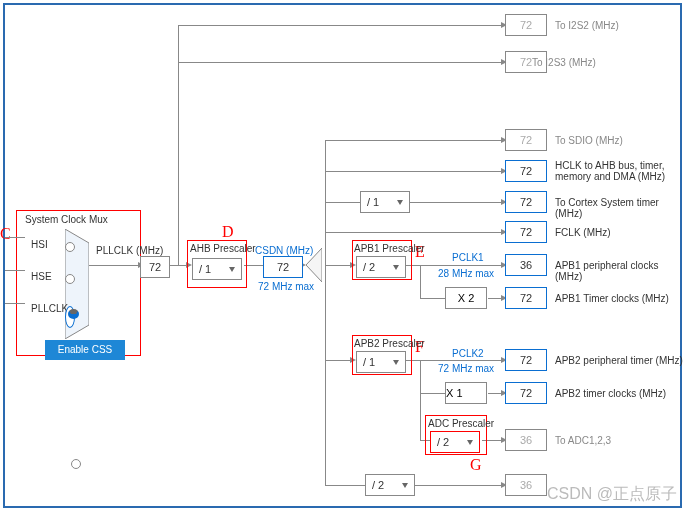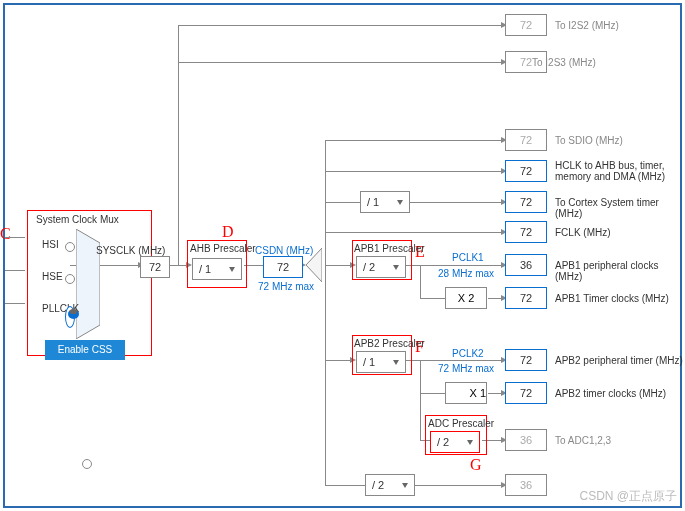--- a/index.html
+++ b/index.html
@@ -1,38 +1,38 @@
 <!DOCTYPE html>
 <html><head>
 <meta charset="utf-8">
 <style>
 *{box-sizing:border-box;margin:0;padding:0}
 body{font-family:Arial,sans-serif;font-size:10px;background:#fff;position:relative;width:685px;height:511px;overflow:hidden}
 .border{position:absolute;border:2px solid #2a6ab0;left:3px;top:3px;right:3px;bottom:3px}
-.mux-box{position:absolute;left:27px;top:210px;width:125px;height:146px;border:1.5px solid red}
+.mux-box{position:absolute;left:16px;top:210px;width:125px;height:146px;border:1.5px solid red}
 .mux-title{font-size:10px;color:#333;padding:3px 0 0 8px}
 .mux-shape{position:absolute;left:48px;top:18px;width:24px;height:110px}
 .mux-shape svg{display:block}
 .src-label{position:absolute;font-size:10px;color:#333;left:14px}
 .radio{position:absolute;width:10px;height:10px;border:1.5px solid #888;border-radius:50%;background:#fff}
 .radio.sel{border-color:#0a6ed1}
 .radio.sel::after{content:"";position:absolute;left:1.5px;top:1.5px;width:5px;height:5px;background:#0a6ed1;border-radius:50%}
 .css-btn{position:absolute;left:45px;top:340px;width:80px;height:20px;background:#1e87d6;color:#fff;font-size:10px;text-align:center;line-height:20px;border:none}
 .letter{position:absolute;color:red;font-size:16px;font-weight:normal;font-family:'Times New Roman',serif}
 .vbox{position:absolute;border:1.5px solid #0a6ed1;background:#fff;text-align:center;font-size:11px;color:#333;height:22px;line-height:20px}
 .vbox.gray{color:#aaa;border-color:#888}
 .sel{position:absolute;border:1.5px solid #888;background:#fff;height:22px;font-size:11px;color:#333;padding-left:6px;line-height:20px}
 .sel::after{content:"";position:absolute;right:6px;top:8px;border-left:3px solid transparent;border-right:3px solid transparent;border-top:5px solid #666}
 .sel.red{border-color:red}
 .lbl{position:absolute;font-size:10px;color:#333}
 .lbl.blue{color:#0a6ed1}
 .redbox{position:absolute;border:1.5px solid red}
 .tri{position:absolute}
 .tri svg{display:block}
-.wm{position:absolute;right:8px;bottom:6px;font-size:12px;color:#bbb}
+.wm{position:absolute;right:8px;bottom:6px;font-size:16px;color:#bbb}
 .line{position:absolute;background:#888}
 .lh{height:1px}
 .lv{width:1px}
 .arr{position:absolute;width:0;height:0;border-top:3px solid transparent;border-bottom:3px solid transparent;border-left:6px solid #888}
 </style>
 </head>
 <body>
 
 <div class="border"></div>
 
@@ -99,21 +99,21 @@
   <div class="src-label" style="top:92px">PLLCLK</div>
 </div>
 <div class="radio" style="left:65px;top:242px"></div>
 <div class="radio" style="left:65px;top:274px"></div>
 <div class="radio sel" style="left:65px;top:306px"></div>
 <button class="css-btn">Enable CSS</button>
 <div class="line lh" style="left:5px;top:237px;width:20px"></div>
 <div class="line lh" style="left:5px;top:270px;width:20px"></div>
 <div class="line lh" style="left:5px;top:303px;width:20px"></div>
 
-<div class="lbl" style="left:96px;top:245px">SYSCLK (MHz)</div>
+<div class="lbl" style="left:96px;top:245px">PLLCLK (MHz)</div>
 <div class="vbox gray" style="left:140px;top:256px;width:30px;border-color:#888;color:#333">72</div>
 
 <div class="letter" style="left:222px;top:223px">D</div>
 <div class="redbox" style="left:187px;top:240px;width:60px;height:48px"></div>
 <div class="lbl" style="left:190px;top:243px">AHB Prescaler</div>
 <div class="sel" style="left:192px;top:258px;width:50px">/ 1</div>
 
 <div class="lbl blue" style="left:255px;top:245px">CSDN (MHz)</div>
 <div class="vbox" style="left:263px;top:256px;width:40px">72</div>
 <div class="lbl blue" style="left:258px;top:281px">72 MHz max</div>
@@ -155,21 +155,21 @@
 <div class="lbl" style="left:555px;top:293px">APB1 Timer clocks (MHz)</div>
 
 <div class="redbox" style="left:352px;top:335px;width:60px;height:40px"></div>
 <div class="letter" style="left:415px;top:338px">F</div>
 <div class="lbl" style="left:354px;top:338px">APB2 Prescaler</div>
 <div class="sel" style="left:356px;top:351px;width:50px">/ 1</div>
 <div class="lbl blue" style="left:452px;top:348px">PCLK2</div>
 <div class="lbl blue" style="left:438px;top:363px">72 MHz max</div>
 <div class="vbox" style="left:505px;top:349px;width:42px">72</div>
 <div class="lbl" style="left:555px;top:355px">APB2 peripheral timer (MHz)</div>
-<div style="position:absolute;left:445px;top:382px;width:42px;height:22px;border:1px solid #888;text-align:right;line-height:20px;font-size:11px">X 1</div>
+<div style="position:absolute;left:445px;top:382px;width:42px;height:22px;border:1px solid #888;text-align:left;line-height:20px;font-size:11px">X 1</div>
 <div class="vbox" style="left:505px;top:382px;width:42px">72</div>
 <div class="lbl" style="left:555px;top:388px">APB2 timer clocks (MHz)</div>
 
 <div class="redbox" style="left:425px;top:415px;width:62px;height:40px"></div>
 <div class="lbl" style="left:428px;top:418px">ADC Prescaler</div>
 <div class="sel red" style="left:430px;top:431px;width:50px">/ 2</div>
 <div class="letter" style="left:470px;top:456px">G</div>
 <div class="vbox gray" style="left:505px;top:429px;width:42px">36</div>
 <div class="lbl" style="left:555px;top:435px;color:#888">To ADC1,2,3</div>
 

